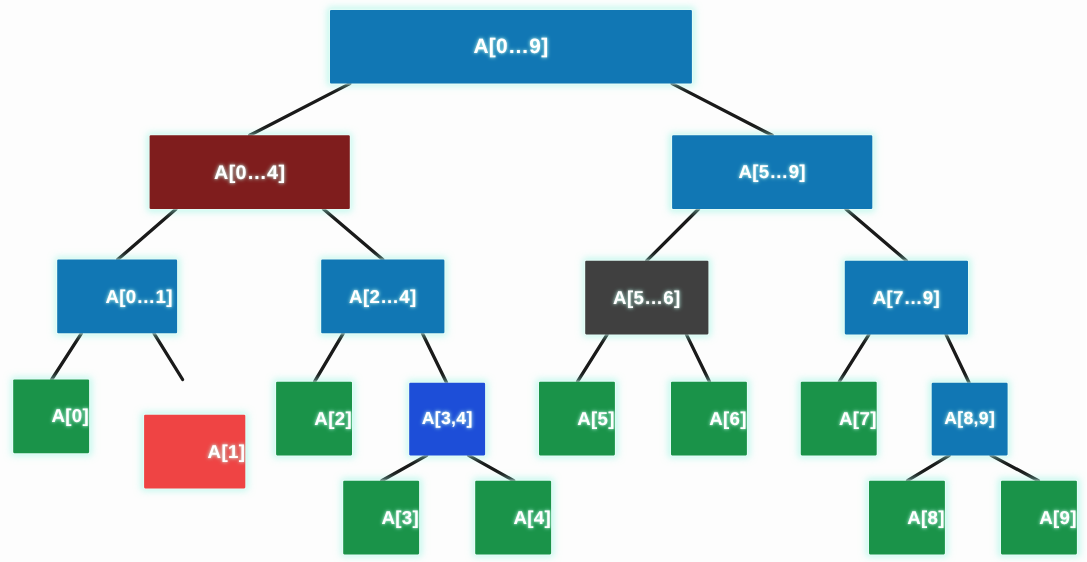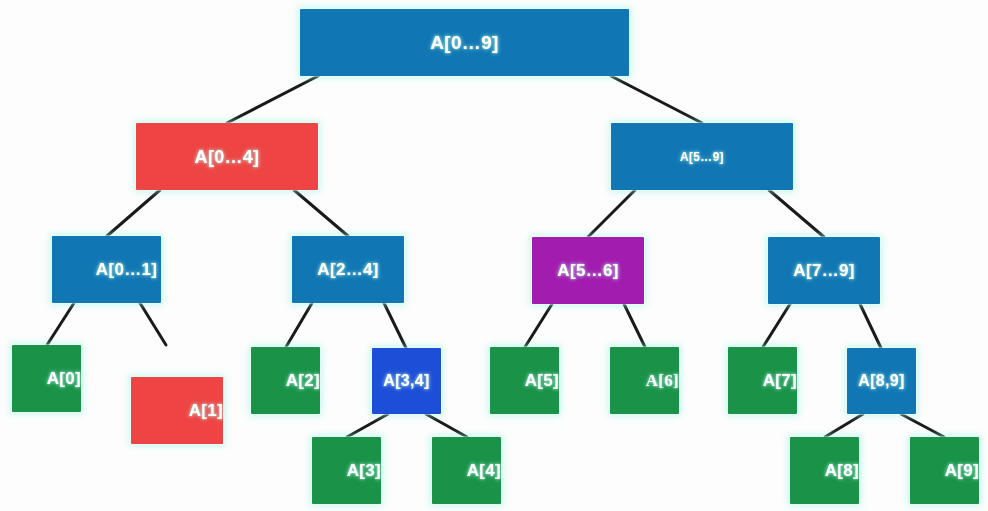--- a/index.html
+++ b/index.html
@@ -72,33 +72,33 @@
       <line x1="860" y1="304" x2="881" y2="348" stroke="#1a1a1a" stroke-width="3" stroke-linecap="round"></line>
       <line x1="388" y1="414" x2="347" y2="437" stroke="#1a1a1a" stroke-width="3" stroke-linecap="round"></line>
       <line x1="426" y1="414" x2="467" y2="437" stroke="#1a1a1a" stroke-width="3" stroke-linecap="round"></line>
       <line x1="863" y1="414" x2="825" y2="437" stroke="#1a1a1a" stroke-width="3" stroke-linecap="round"></line>
       <line x1="901" y1="414" x2="944" y2="437" stroke="#1a1a1a" stroke-width="3" stroke-linecap="round"></line>
     </svg>
   <div id="node-layer">
       <div class="node internal" style="left: 300px; top: 9px; width: 329px; height: 67px; background: rgb(17, 119, 180); color: rgb(255, 255, 255);">
         <span class="node-label" style="font-size: 19px;">A[0…9]</span>
       </div>
-      <div class="node internal" style="left: 136px; top: 123px; width: 182px; height: 67px; background: #ef4444; color: rgb(255, 255, 255); text-align: center;">
+      <div class="node internal" style="left: 136px; top: 123px; width: 182px; height: 67px; background: #7f1d1d; color: rgb(255, 255, 255); text-align: center;">
         <span class="node-label" style="font-size: 18px;">A[0…4]</span>
       </div>
       <div class="node internal" style="left: 611px; top: 123px; width: 182px; height: 67px; background: rgb(17, 119, 180); color: rgb(255, 255, 255);">
-        <span class="node-label" style="font-size: 12px;">A[5…9]</span>
+        <span class="node-label" style="font-size: 17px;">A[5…9]</span>
       </div>
       <div class="node internal" style="left: 52px; top: 236px; width: 109px; height: 67px; background: rgb(17, 119, 180); color: rgb(255, 255, 255);">
         <span class="node-label" style="font-size: 17px; margin-left: 40px;">A[0…1]</span>
       </div>
       <div class="node internal" style="left: 292px; top: 236px; width: 112px; height: 67px; background: rgb(17, 119, 180); color: rgb(255, 255, 255);">
         <span class="node-label" style="font-size: 17px;">A[2…4]</span>
       </div>
-      <div class="node internal" style="left: 532px; top: 237px; width: 112px; height: 67px; background: #a21caf; color: rgb(255, 255, 255);">
+      <div class="node internal" style="left: 532px; top: 237px; width: 112px; height: 67px; background: #404040; color: rgb(255, 255, 255);">
         <span class="node-label" style="font-size: 17px;">A[5…6]</span>
       </div>
       <div class="node internal" style="left: 768px; top: 237px; width: 112px; height: 67px; background: rgb(17, 119, 180); color: rgb(255, 255, 255);">
         <span class="node-label" style="font-size: 17px;">A[7…9]</span>
       </div>
       <div class="node leaf" style="left: 12px; top: 345px; width: 69px; height: 67px; background: rgb(26, 147, 73); color: rgb(255, 255, 255);">
         <span class="node-label" style="font-size: 17px;">A[0]</span>
       </div>
       <div class="node leaf" style="left: 131px; top: 345px; width: 92px; height: 67px; background: #ef4444; color: rgb(255, 255, 255); margin-top: 32px;">
         <span class="node-label" style="font-size: 17px;">A[1]</span>
@@ -106,21 +106,21 @@
       <div class="node leaf" style="left: 251px; top: 347px; width: 69px; height: 67px; background: rgb(26, 147, 73); color: rgb(255, 255, 255);">
         <span class="node-label" style="font-size: 17px;">A[2]</span>
       </div>
       <div class="node internal" style="left: 372px; top: 348px; width: 69px; height: 66px; background: #1d4ed8; color: rgb(255, 255, 255);">
         <span class="node-label" style="font-size: 16px;">A[3,4]</span>
       </div>
       <div class="node leaf" style="left: 490px; top: 347px; width: 69px; height: 67px; background: rgb(26, 147, 73); color: rgb(255, 255, 255);">
         <span class="node-label" style="font-size: 17px;">A[5]</span>
       </div>
       <div class="node leaf" style="left: 610px; top: 347px; width: 69px; height: 67px; background: rgb(26, 147, 73); color: rgb(255, 255, 255);">
-        <span class="node-label" style="font-size: 17px; font-family: Liberation Serif, serif;">A[6]</span>
+        <span class="node-label" style="font-size: 17px;">A[6]</span>
       </div>
       <div class="node leaf" style="left: 728px; top: 347px; width: 69px; height: 67px; background: rgb(26, 147, 73); color: rgb(255, 255, 255);">
         <span class="node-label" style="font-size: 17px;">A[7]</span>
       </div>
       <div class="node internal" style="left: 847px; top: 348px; width: 69px; height: 66px; background: rgb(17, 119, 180); color: rgb(255, 255, 255);">
         <span class="node-label" style="font-size: 16px;">A[8,9]</span>
       </div>
       <div class="node leaf" style="left: 312px; top: 437px; width: 69px; height: 67px; background: rgb(26, 147, 73); color: rgb(255, 255, 255);">
         <span class="node-label" style="font-size: 17px; margin-left: 10px;">A[3]</span>
       </div>

